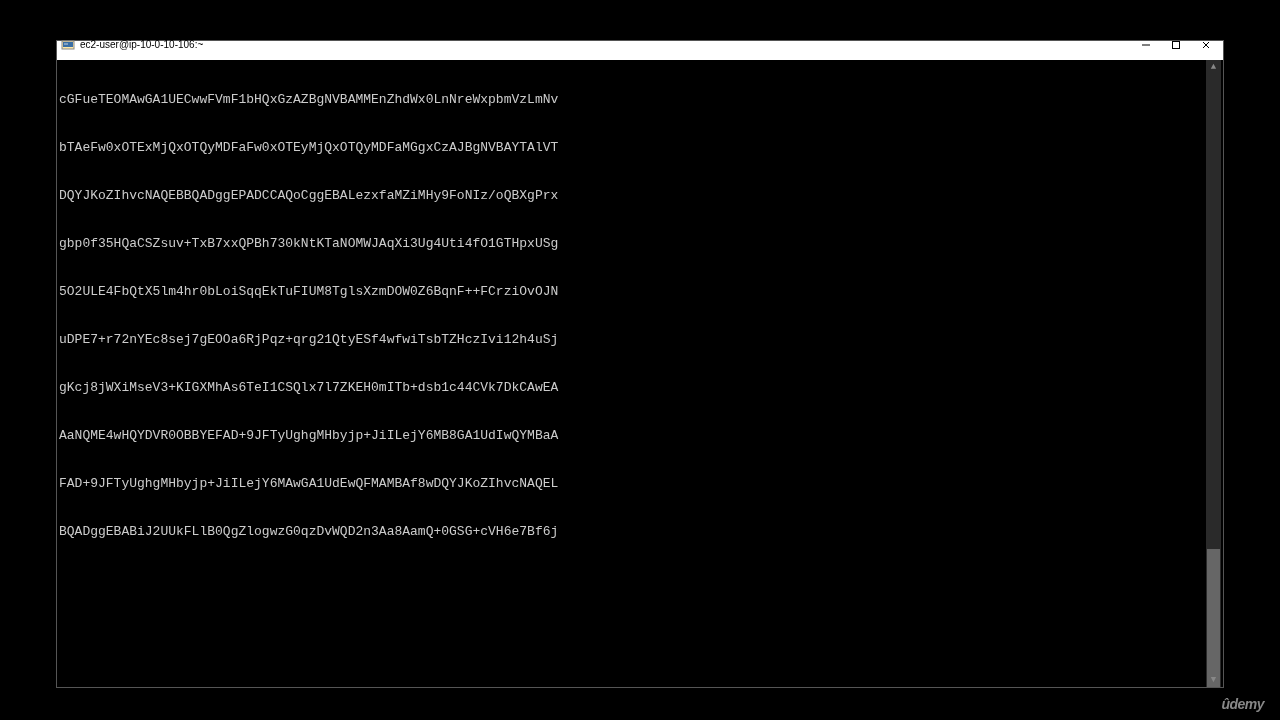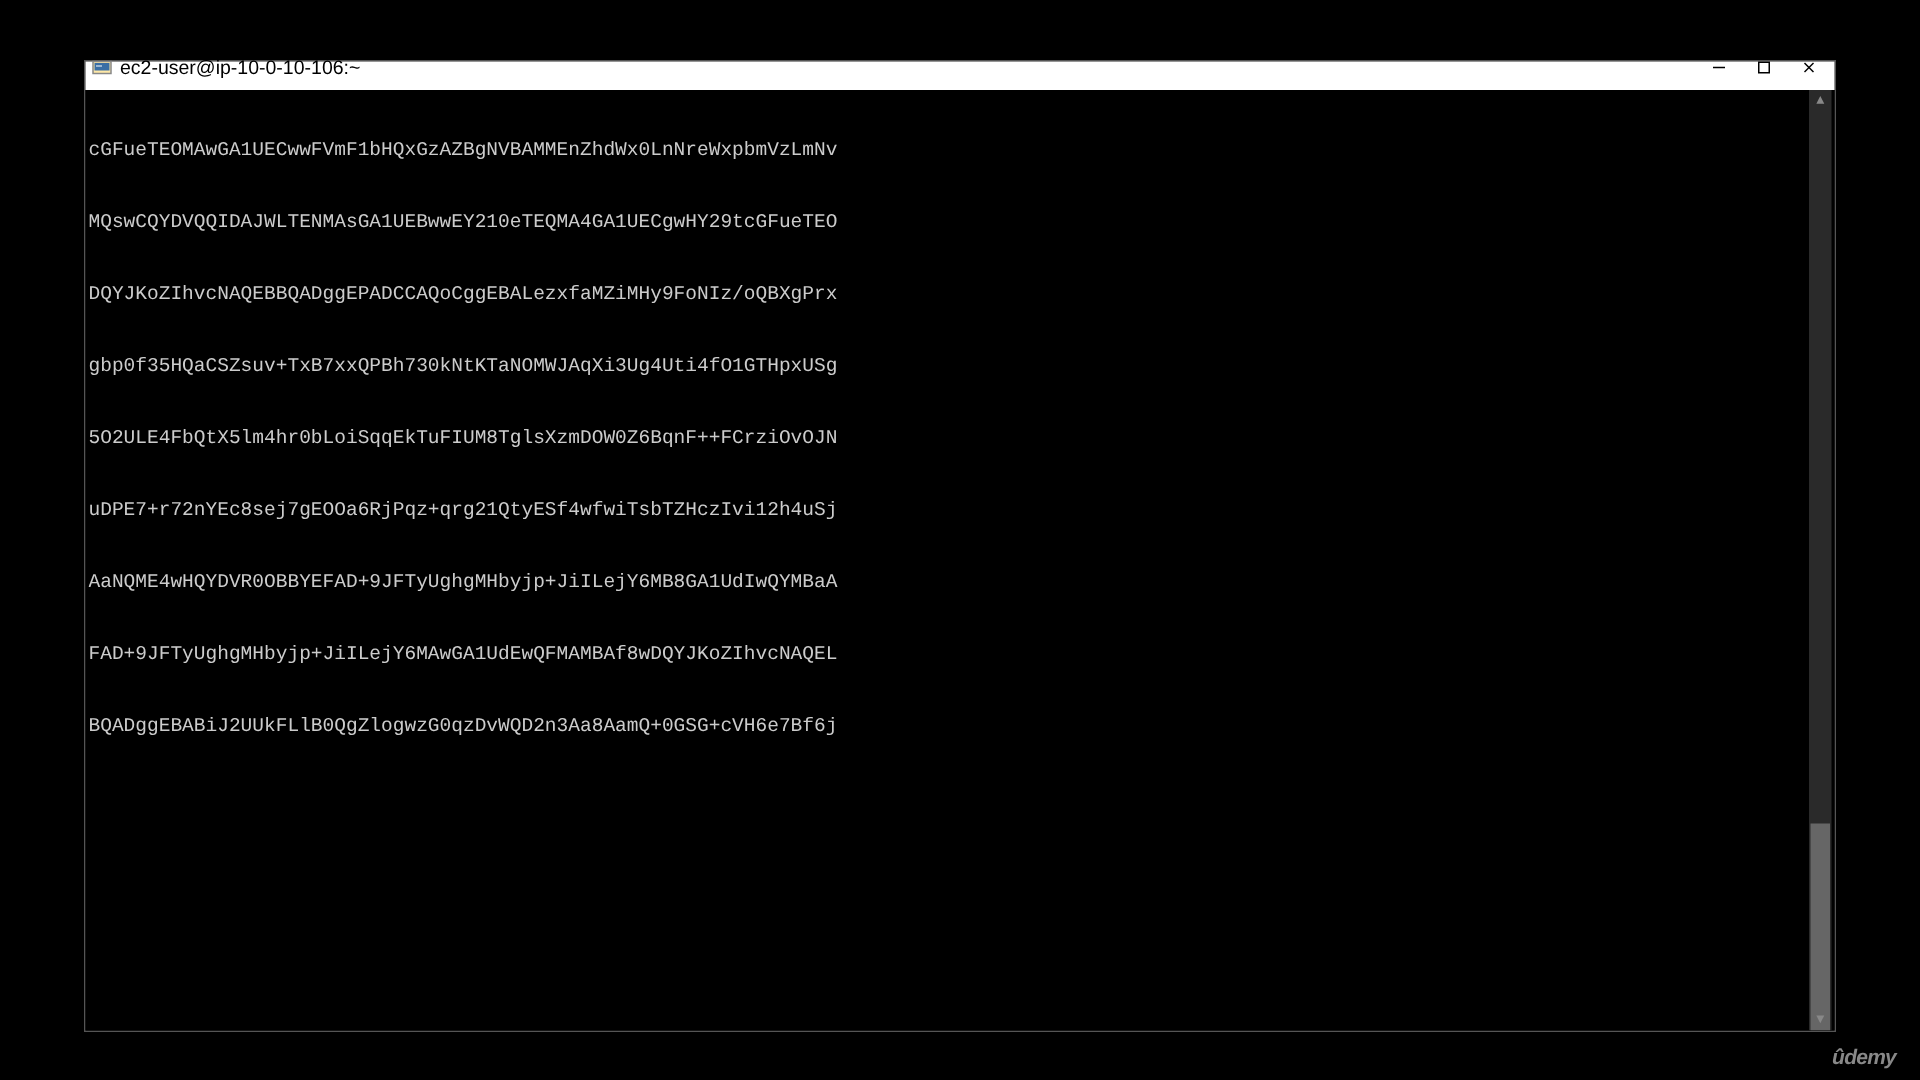--- a/index.html
+++ b/index.html
@@ -22,21 +22,21 @@
     display: flex;
     flex-direction: column;
   }
   .titlebar {
     height: 19px;
     background: #fff;
     display: flex;
     align-items: center;
     padding: 0 2px 12px 4px;
     font-family: "Segoe UI", Tahoma, sans-serif;
-    font-size: 13px;
+    font-size: 10px;
     color: #000;
   }
   .titlebar .putty-icon {
     width: 14px;
     height: 14px;
     margin-right: 5px;
     display: inline-flex;
     align-items: center;
     justify-content: center;
   }
@@ -132,25 +132,26 @@
             <line x1="2" y1="2" x2="8" y2="8" stroke="#000" stroke-width="1"></line>
             <line x1="8" y1="2" x2="2" y2="8" stroke="#000" stroke-width="1"></line>
           </svg>
       </div>
     </div>
   </div>
 
   <div class="terminal">
     <div class="term-body">
       <div class="line">cGFueTEOMAwGA1UECwwFVmF1bHQxGzAZBgNVBAMMEnZhdWx0LnNreWxpbmVzLmNv</div>
-      <div class="line">MQswCQYDVQQIDAJWLTENMAsGA1UEBwwEY210eTEQMA4GA1UECgwHY29tcGFueTEO</div>
+      <div class="line">bTAeFw0xOTExMjQxOTQyMDFaFw0xOTEyMjQxOTQyMDFaMGgxCzAJBgNVBAYTAlVT</div>
       <div class="line">DQYJKoZIhvcNAQEBBQADggEPADCCAQoCggEBALezxfaMZiMHy9FoNIz/oQBXgPrx</div>
       <div class="line">gbp0f35HQaCSZsuv+TxB7xxQPBh730kNtKTaNOMWJAqXi3Ug4Uti4fO1GTHpxUSg</div>
       <div class="line">5O2ULE4FbQtX5lm4hr0bLoiSqqEkTuFIUM8TglsXzmDOW0Z6BqnF++FCrziOvOJN</div>
       <div class="line">uDPE7+r72nYEc8sej7gEOOa6RjPqz+qrg21QtyESf4wfwiTsbTZHczIvi12h4uSj</div>
+      <div class="line">gKcj8jWXiMseV3+KIGXMhAs6TeI1CSQlx7l7ZKEH0mITb+dsb1c44CVk7DkCAwEA</div>
       <div class="line">AaNQME4wHQYDVR0OBBYEFAD+9JFTyUghgMHbyjp+JiILejY6MB8GA1UdIwQYMBaA</div>
       <div class="line">FAD+9JFTyUghgMHbyjp+JiILejY6MAwGA1UdEwQFMAMBAf8wDQYJKoZIhvcNAQEL</div>
       <div class="line">BQADggEBABiJ2UUkFLlB0QgZlogwzG0qzDvWQD2n3Aa8AamQ+0GSG+cVH6e7Bf6j</div>
       
       
       
       
       
       
       

